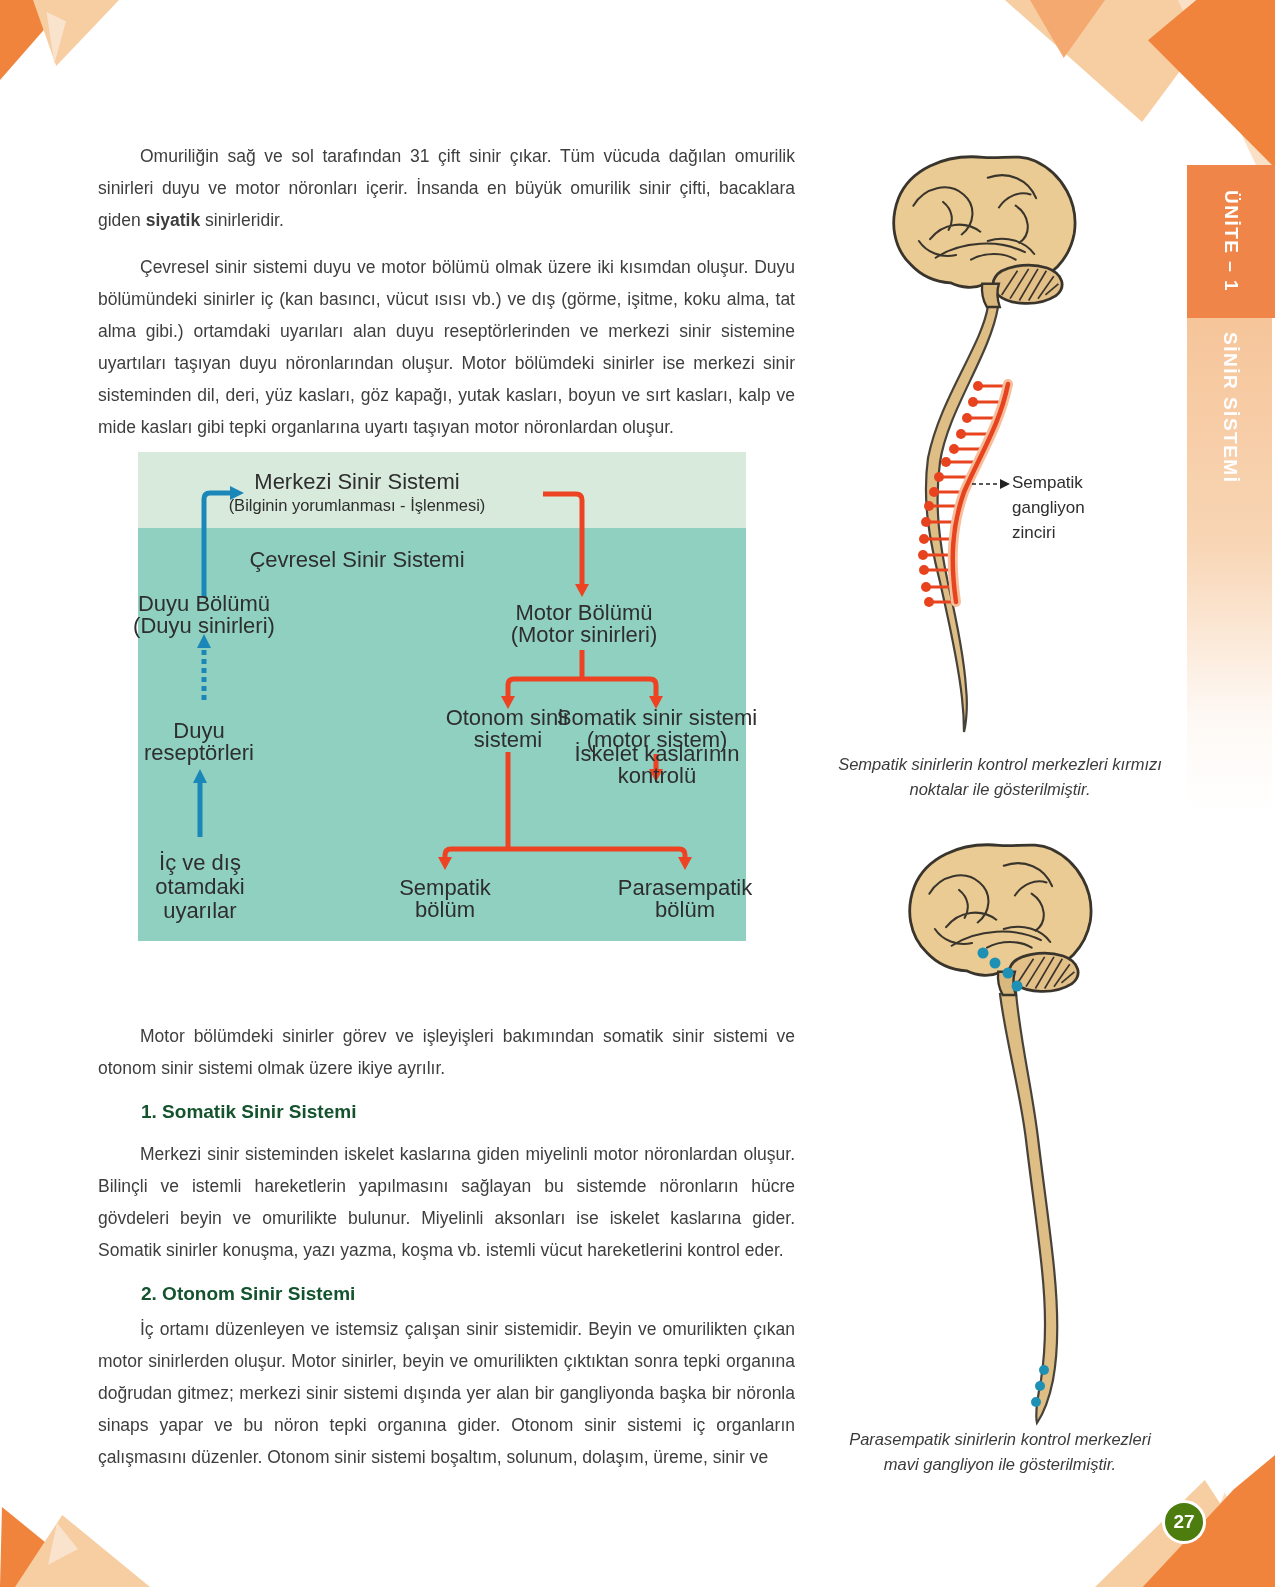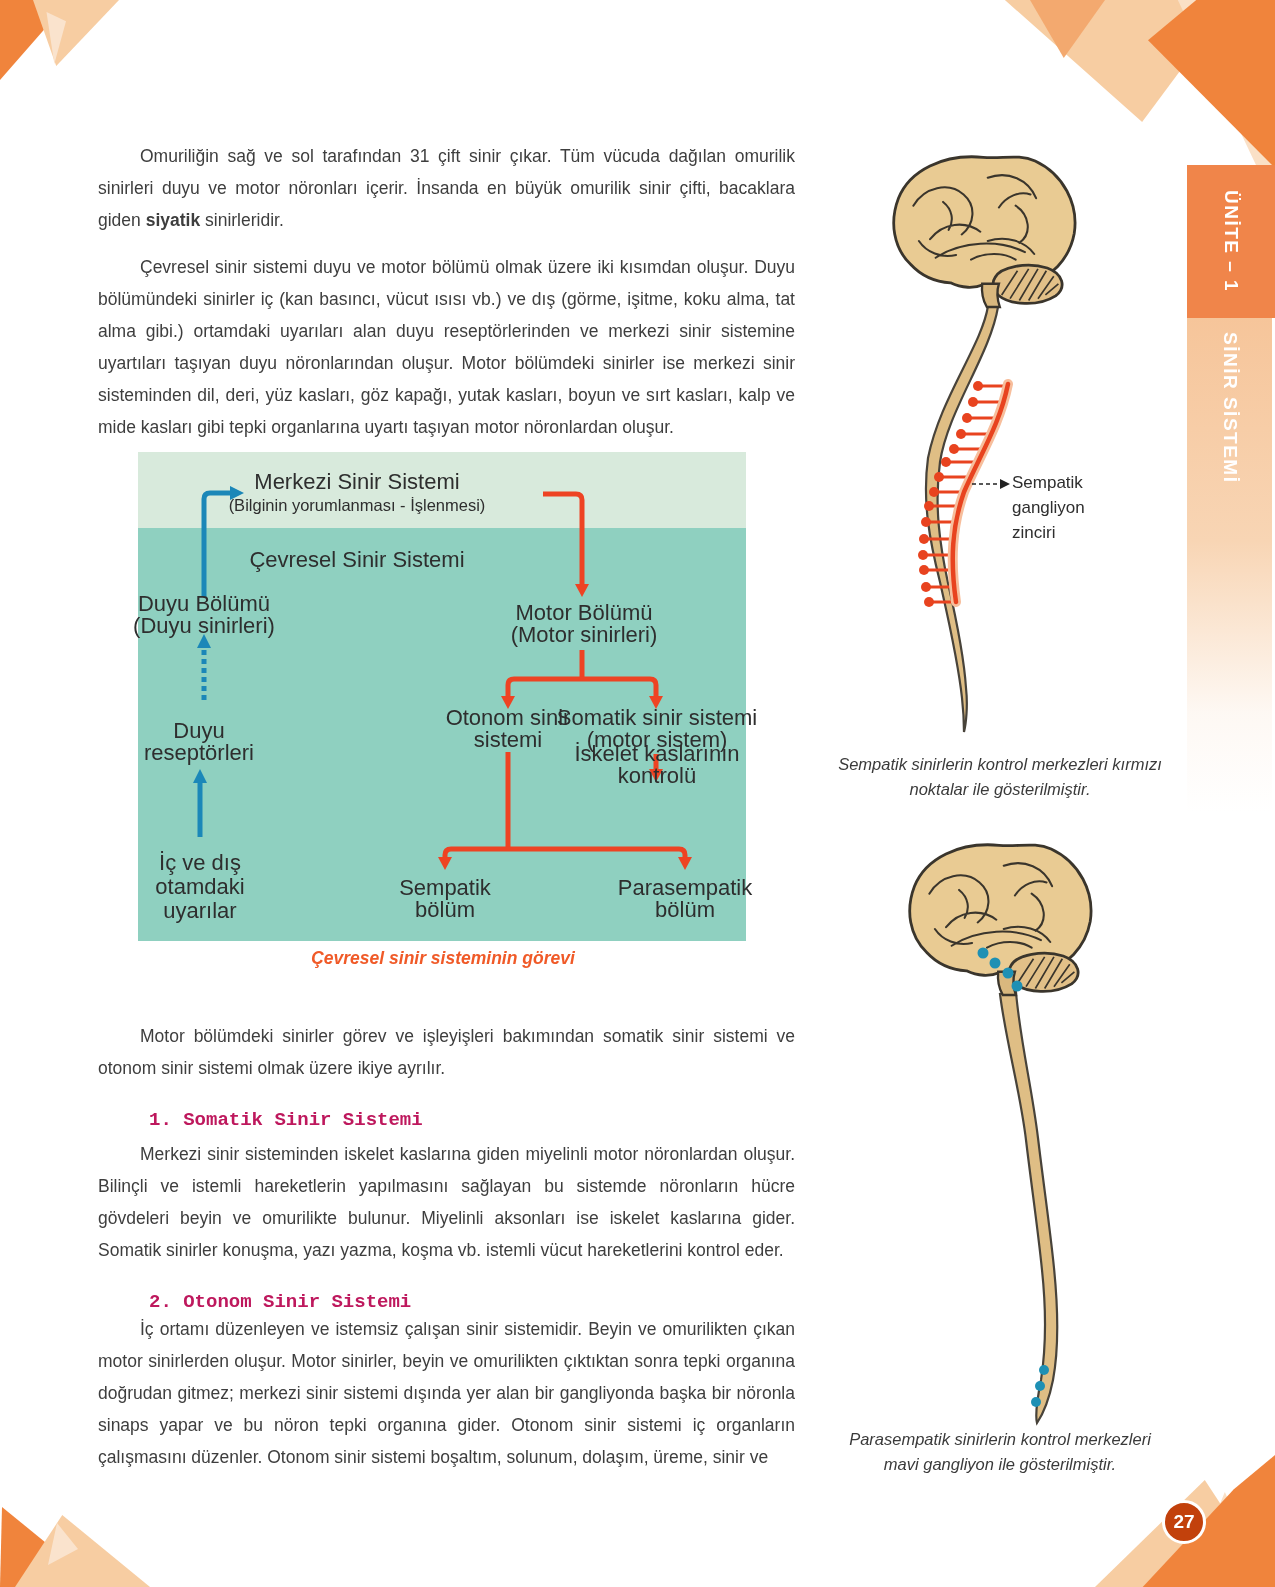--- a/index.html
+++ b/index.html
@@ -14,38 +14,38 @@
   .side-tab{position:absolute; left:1187px; top:165px; width:88px; height:153px; background:#F0854A;
     display:flex; align-items:center; justify-content:center;}
   .side-strip{position:absolute; left:1187px; top:318px; width:85px; height:495px;
     background:linear-gradient(180deg,#F6C59A 0%, #F8D5B4 45%, rgba(253,244,236,.6) 80%, rgba(255,255,255,0) 100%);}
   .vtext{writing-mode:vertical-rl; color:#ffffff; font-weight:bold; font-size:19px; letter-spacing:1.5px; white-space:nowrap;}
   .side-strip .vtext{position:absolute; left:50%; transform:translateX(-50%); top:14px;}
 
   
   .para{position:absolute; left:94px; width:697px; font-size:17.5px; line-height:32px; color:#3E3E3E;
     text-align:justify; text-indent:42px; margin:4px;}
-  .subhead{position:absolute; left:133px; font-size:19px; font-weight:bold; color:#be185d; margin:16px;font-family:Liberation Mono, monospace;}
+  .subhead{position:absolute; left:133px; font-size:19px; font-weight:bold; color:#14532d; margin:8px;}
 
   
   .diagram{position:absolute; left:138px; top:452px; width:608px; height:489px;}
   .dlabel{position:absolute; text-align:center; color:#2E2E2E; font-size:22px; line-height:22px; white-space:pre-line;}
   .dcaption{position:absolute; left:143px; top:948px; width:600px; text-align:center;
     font-size:17.5px; font-weight:bold; font-style:italic; color:#F05A28;}
 
   
   .figsvg{position:absolute;}
   .figlabel{position:absolute; left:1012px; top:470px; width:130px; font-size:17px; line-height:25px;
     color:#2E2E2E; white-space:pre-line;}
   .figcap{position:absolute; width:360px; text-align:center; font-style:italic; font-size:16.5px;
     line-height:25px; color:#3A3A3A; white-space:pre-line;}
 
   
   .pagenum{position:absolute; left:1162px; top:1500px; width:44px; height:44px; border-radius:50%;
-    background:#c2410c; border:3px solid #ffffff; box-sizing:border-box;
+    background:#4d7c0f; border:3px solid #ffffff; box-sizing:border-box;
     display:flex; align-items:center; justify-content:center;
     color:#ffffff; font-weight:bold; font-size:19px;}
 </style>
 </head>
 <body>
 
 <div id="page">
 
   <svg width="0" height="0" style="position:absolute" aria-hidden="true">
     <defs>
@@ -148,21 +148,20 @@
   <div class="dlabel" style="left:547px;top:743px;width:220px">İskelet kaslarının
 kontrolü</div>
   <div class="dlabel" style="left:110px;top:851px;width:180px;line-height:24px">İç ve dış
 otamdaki
 uyarılar</div>
   <div class="dlabel" style="left:355px;top:877px;width:180px">Sempatik
 bölüm</div>
   <div class="dlabel" style="left:595px;top:877px;width:180px">Parasempatik
 bölüm</div>
 
-  <div class="dcaption">Çevresel sinir sisteminin görevi</div>
 
   <svg class="figsvg" style="left:850px;top:140px" width="270" height="608" viewBox="0 0 270 608">
 
     <path d="M138,166 C132,205 90,258 78,318 C72,362 80,402 90,442 C98,478 108,520 112,558 C114,576 114,586 114,592 C116,584 118,566 116,548 C114,516 106,478 98,443 C90,406 84,366 90,322 C98,270 140,215 148,167 Z" fill="#DFBE85" stroke="#48433A" stroke-width="2.2"></path>
 
     <g stroke="#E8431F" stroke-width="3">
       <line x1="128" y1="246" x2="157" y2="246"></line>
         <line x1="123" y1="262" x2="151" y2="262"></line>
       <line x1="117" y1="278" x2="144" y2="278"></line>
         <line x1="111" y1="294" x2="137" y2="294"></line>

